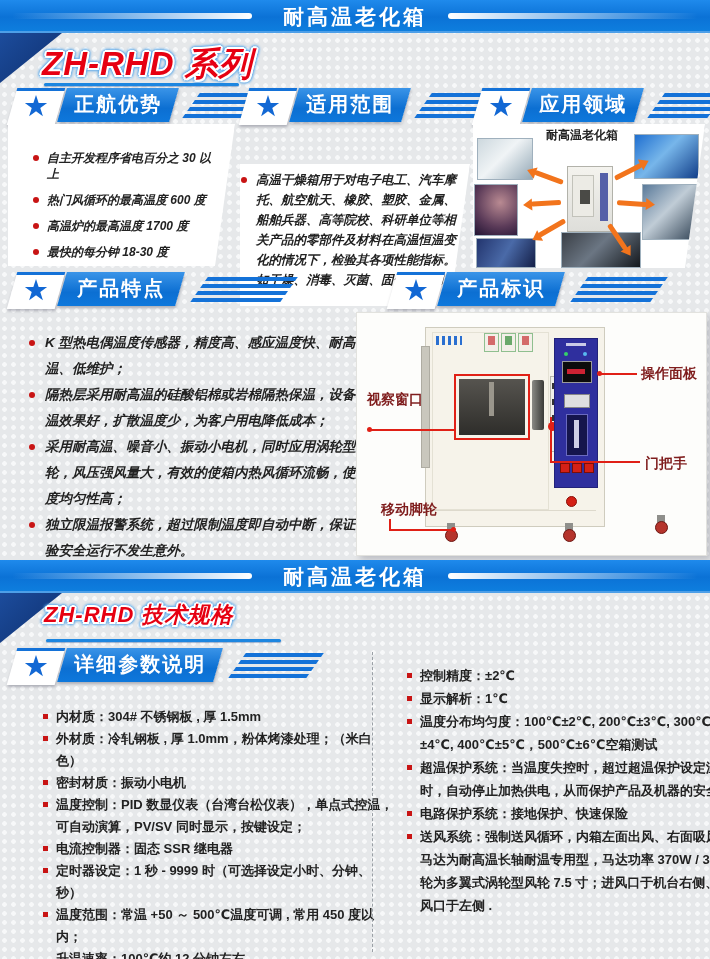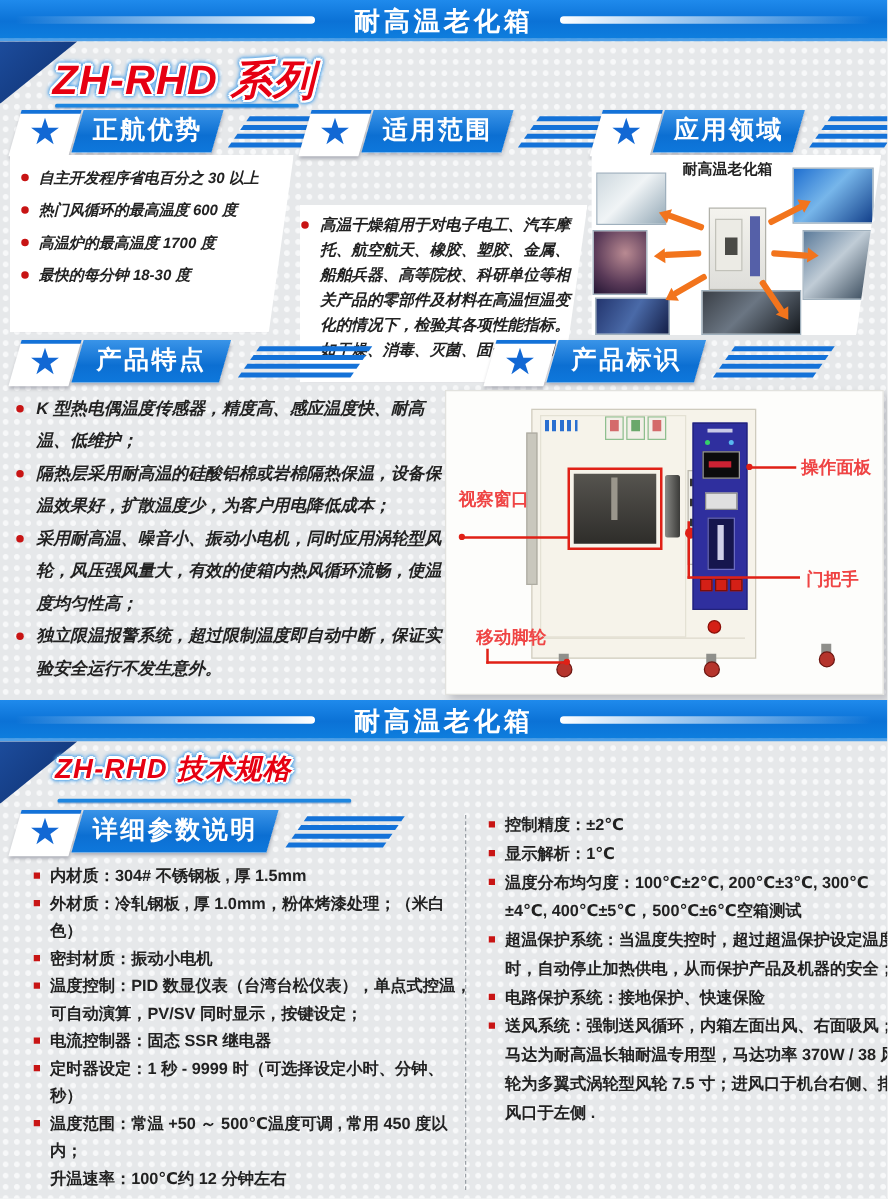--- a/index.html
+++ b/index.html
@@ -39,21 +39,21 @@
     transform:skewX(-16deg);box-shadow:1px 2px 3px rgba(0,0,30,.25);}
   .hd-label{display:block;transform:skewX(16deg);color:#fff;font-weight:bold;
     font-size:20px;line-height:33px;text-align:center;letter-spacing:2px;white-space:nowrap;}
   .hd-stripes{position:absolute;top:5px;transform:skewX(-35deg);}
   .hd-stripes i{display:block;height:4px;background:#1472d8;margin-bottom:3px;}
   
   .panel{position:absolute;background:#ffffff;
     clip-path:polygon(0 0,100% 0,calc(100% - 20px) 100%,0 100%);
     box-shadow:2px 2px 4px rgba(0,0,40,.15);}
   
-  ul.blist{list-style:none;margin:0;padding:0;font-weight:bold;color:#222;}
+  ul.blist{list-style:none;margin:16px;padding:0;font-weight:bold;color:#222;}
   .blist li{position:relative;padding-left:15px;}
   .dot{position:absolute;left:1px;width:6px;height:6px;border-radius:50%;background:#c81414;}
   .sq{position:absolute;left:1px;width:5px;height:5px;background:#c81414;}
   .adv-list{font-style:italic;font-size:12px;}
   .adv-list li{margin-bottom:10px;line-height:16px;}
   .adv-list .dot{top:5px;}
   .scope-para{position:relative;font-weight:bold;font-style:italic;color:#222;
     font-size:12.5px;line-height:20px;padding:6px 8px 0 16px;}
   .scope-para .dot{top:13px;}
   .feat-list{font-style:italic;font-size:13.5px;}
@@ -110,21 +110,21 @@
   .m-ctrl .meter{position:absolute;left:11px;top:75px;width:20px;height:40px;background:#15154d;border:1px solid #6a6ac0;}
   .m-ctrl .meter i{position:absolute;left:7px;top:5px;width:5px;height:28px;background:#cfcfe8;}
   .m-ctrl .btn{position:absolute;top:124px;width:8px;height:8px;background:#d42016;border:1px solid #7a0e08;}
   .m-redbtn{position:absolute;left:140px;top:168px;width:9px;height:9px;border-radius:50%;
     background:#d42016;border:1px solid #8a0f08;}
   .m-base{position:absolute;left:6px;top:182px;width:164px;height:14px;border-top:1px solid #ddd9cc;}
   .caster{position:absolute;width:12px;height:16px;}
   .caster .fork{position:absolute;left:2px;top:0;width:8px;height:8px;background:#8f8f8b;}
   .caster .wheel{position:absolute;left:0;top:6px;width:11px;height:11px;border-radius:50%;
     background:#b5342c;border:1px solid #6d1712;}
-  .callout{position:absolute;font-weight:bold;font-size:14px;color:#ef4444;white-space:nowrap;}
+  .callout{position:absolute;font-weight:bold;font-size:14px;color:#7f1d1d;white-space:nowrap;}
   .rline{position:absolute;background:#e02016;}
   .rdot{position:absolute;width:5px;height:5px;border-radius:50%;background:#e02016;}
 </style>
 </head>
 <body>
 
 <div class="page">
 
   <div class="topbar" style="top:0;">
     <span class="bar-line left"></span>

